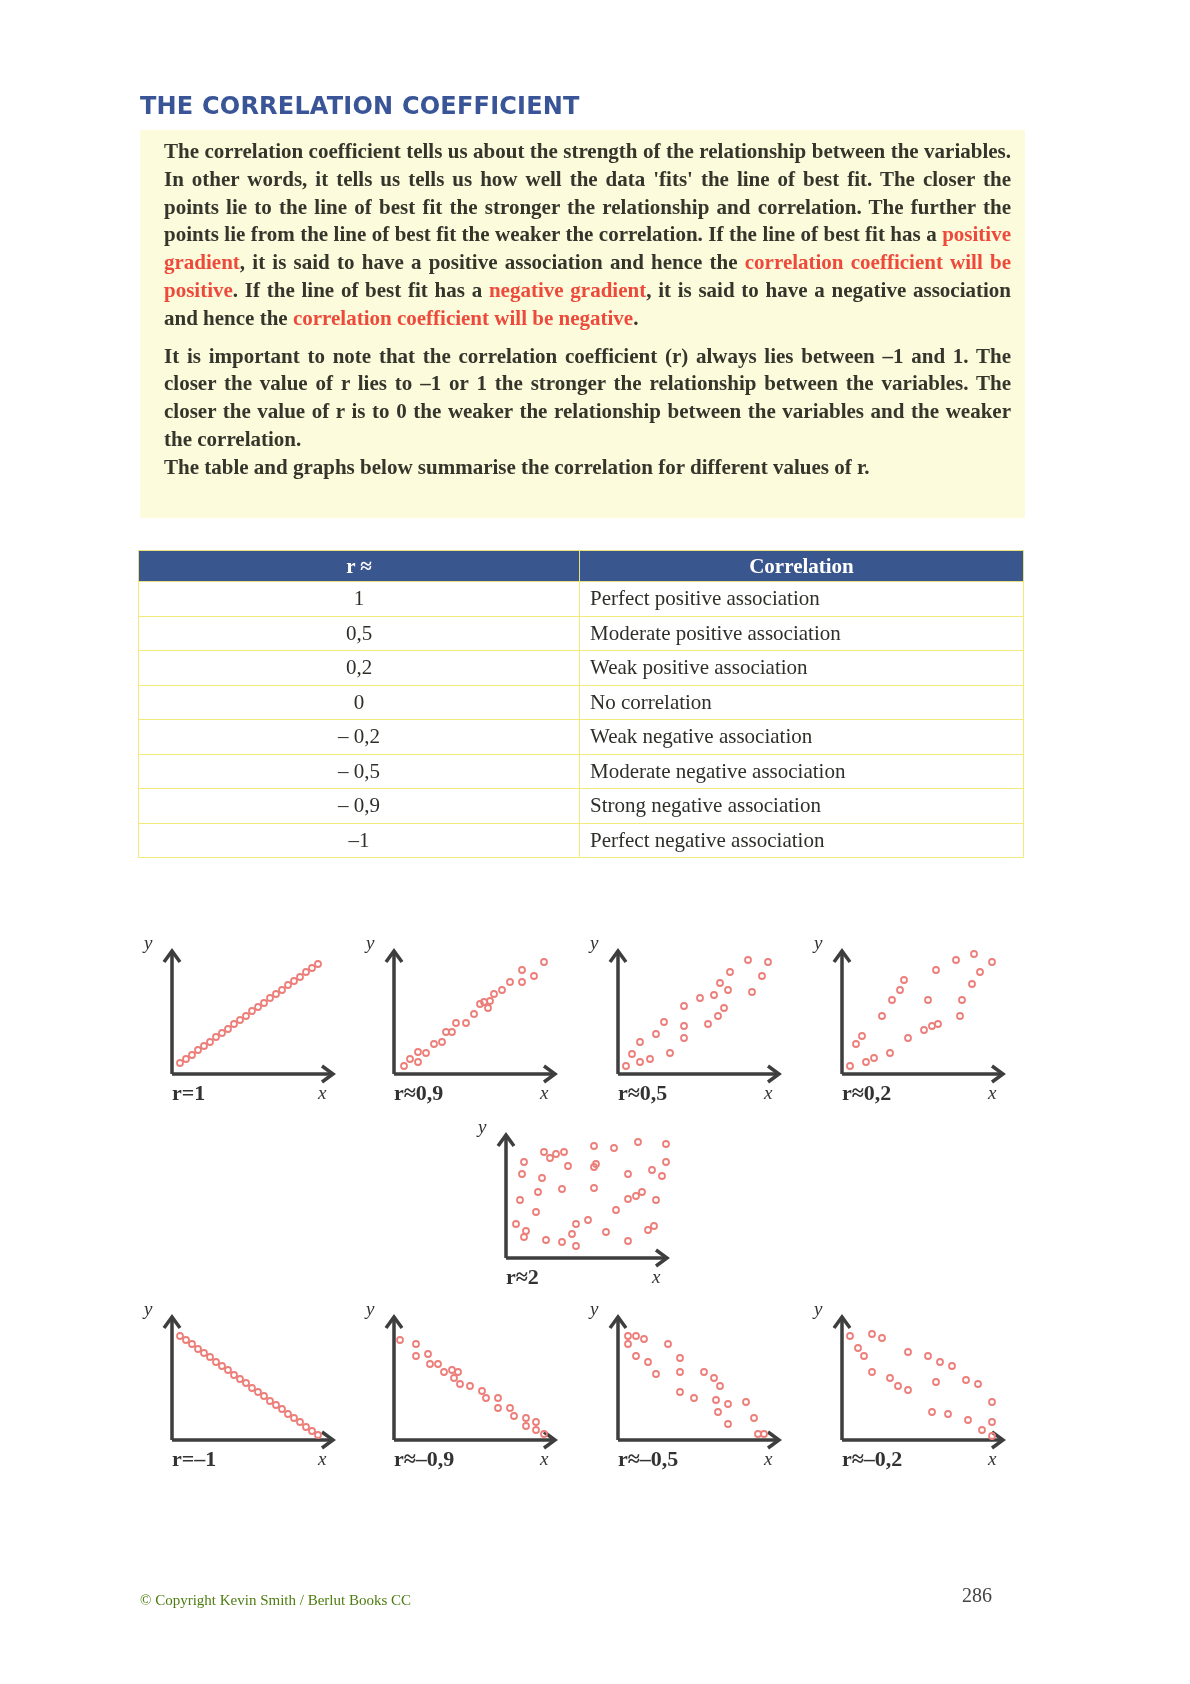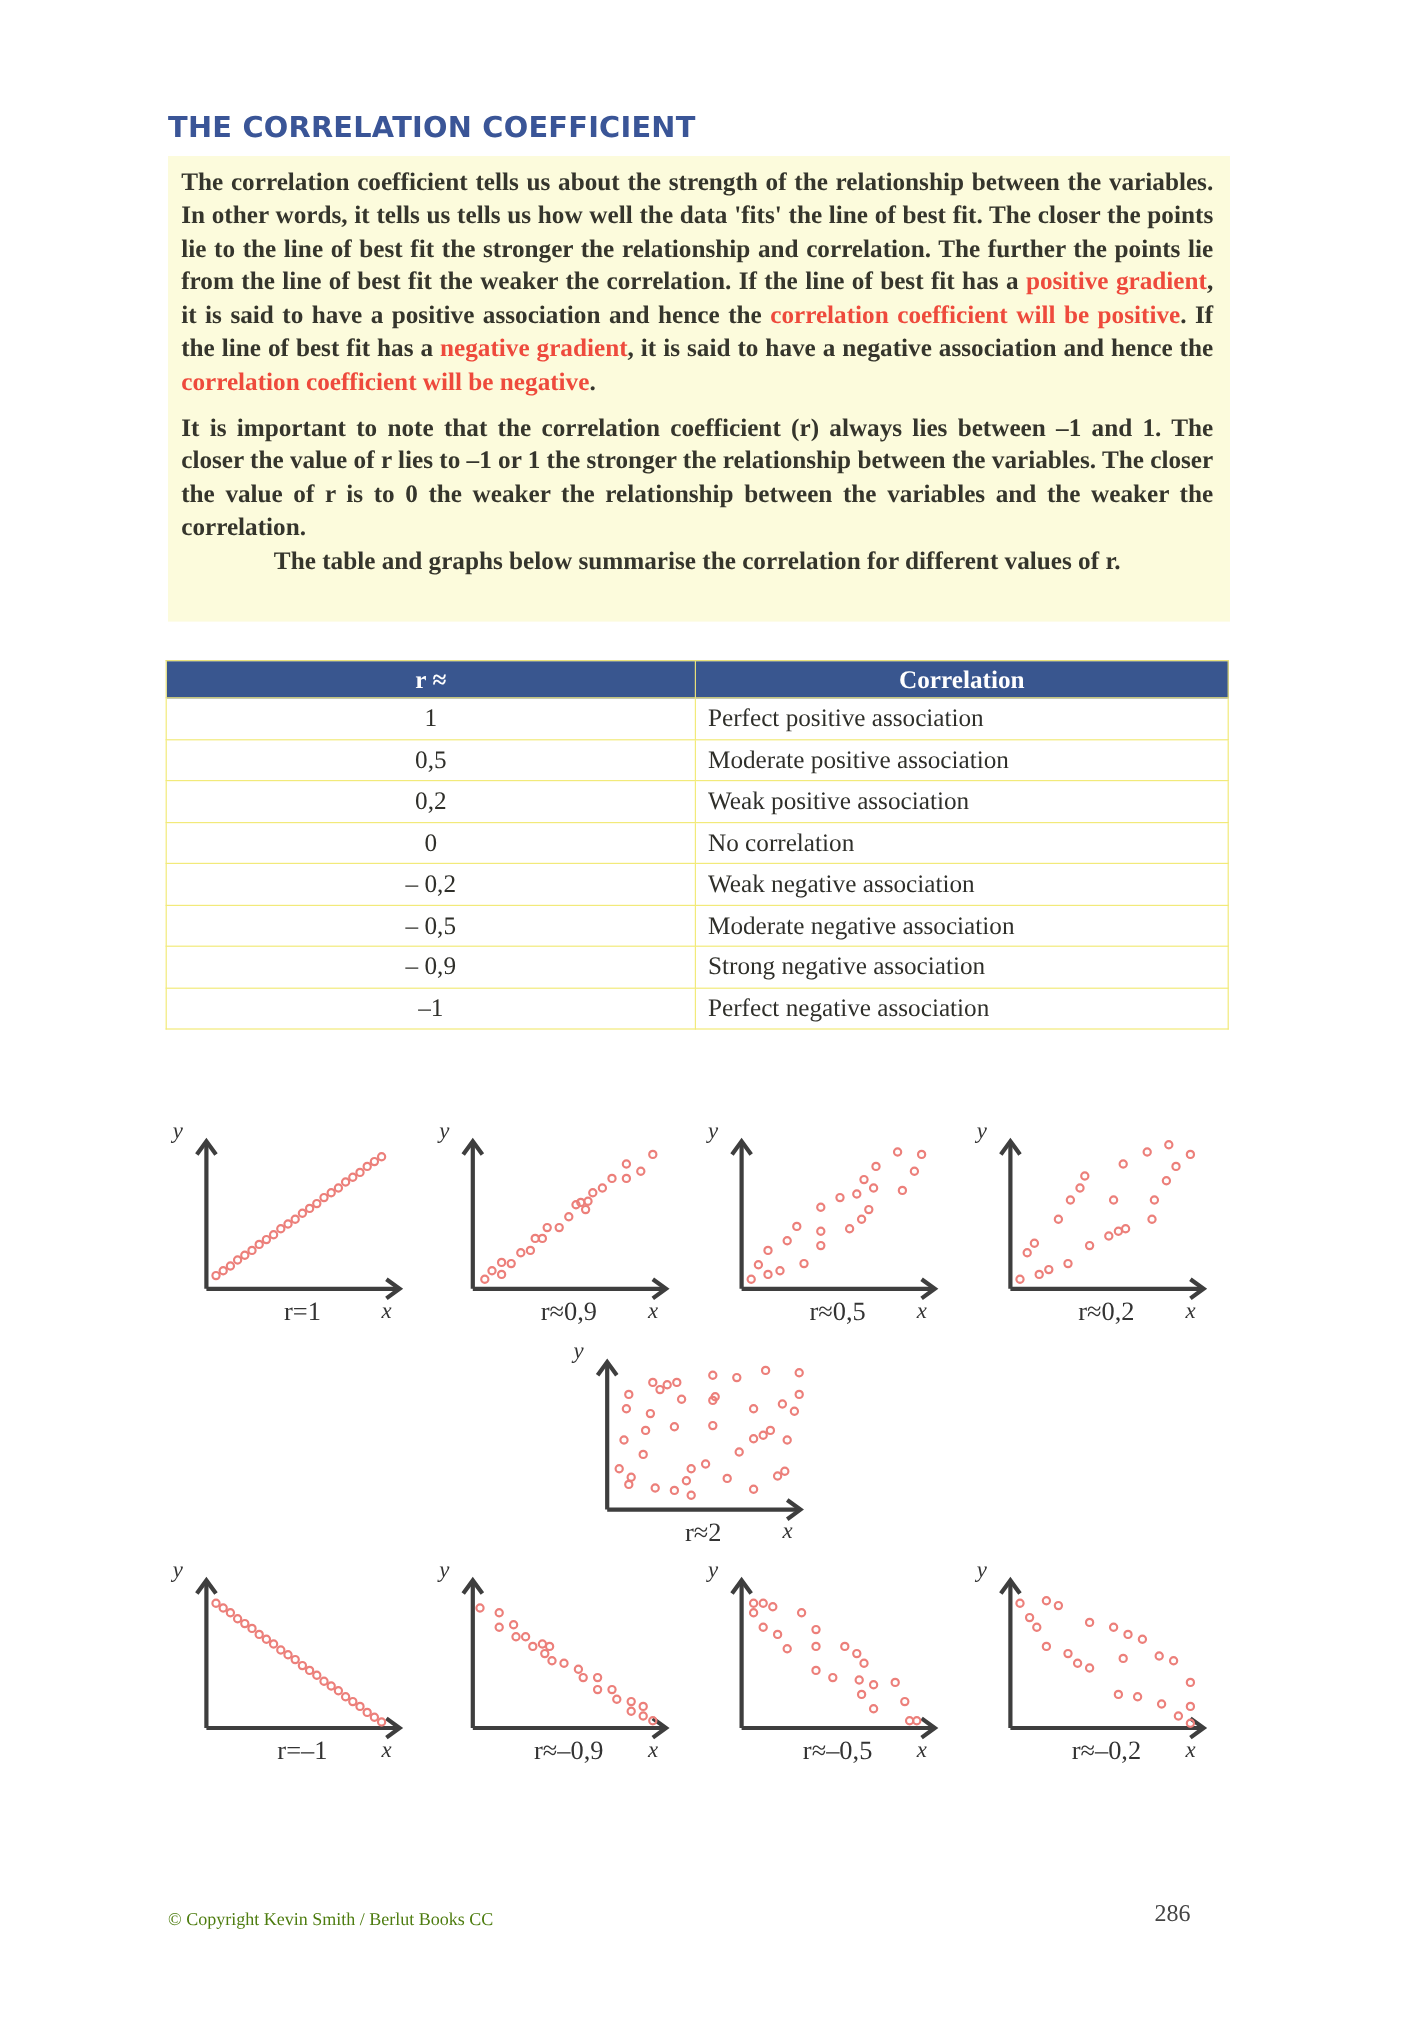--- a/index.html
+++ b/index.html
@@ -1,37 +1,37 @@
 <!DOCTYPE html>
 <html><head>
 <meta charset="utf-8">
 <style>
   html, body { margin:0; padding:0; background:#ffffff; }
   body { width:1190px; height:1684px; position:relative; overflow:hidden;
          font-family:"Liberation Serif", serif; color:#2b2b26; }
   .title { position:absolute; left:140px; top:92px; font-family:"DejaVu Sans", sans-serif;
            font-weight:bold; font-size:24px; color:#3a5597; letter-spacing:0.2px; }
   .intro { position:absolute; left:140px; top:130px; width:885px; height:388px;
-           background:#fcfbdc; box-sizing:border-box; padding:8px 14px 0 11px; }
+           background:#fcfbdc; box-sizing:border-box; padding:8px 14px 0 24px; }
   .intro p { margin:0; font-weight:bold; font-size:21px; line-height:27.8px;
              text-align:justify; color:#35352c; }
   .intro p.gap { margin-top:10px; }
-  .intro p.last { text-align:center; }
+  .intro p.last { text-align:left; }
   .red { color:#ee4a3c; }
   table.corr { position:absolute; left:138px; top:550px; width:886px; border-collapse:collapse;
                font-size:21px; }
   table.corr th { background:#39568f; color:#ffffff; font-weight:bold; height:30px; padding:0;
                   border:1px solid #e8e07a; font-size:21px; }
   table.corr td { height:33.5px; padding:0; border:1.5px solid #f2ea7a; color:#2f2f2a; }
   table.corr td.rv { text-align:center; width:440px; }
   table.corr td.cv { padding-left:10px; }
   .chart { position:absolute; width:200px; height:170px; }
   .chart svg { position:absolute; left:0; top:0; overflow:visible; }
-  .chart .clabel { position:absolute; left:30px; width:160px; top:140px; text-align:center;
-                   font-size:22px; color:#333; }
+  .chart .clabel { position:absolute; left:30px; width:160px; top:140px; 
+                   font-size:22px; color:#333;font-weight:bold; }
   .chart .ax { position:absolute; font-style:italic; font-size:19px; color:#333; }
   .chart .ax-y { left:2px; top:-8px; }
   .chart .ax-x { left:176px; top:142px; }
   .footer { position:absolute; left:140px; top:1592px; font-size:15px; color:#4d7c0f; }
   .pagenum { position:absolute; left:962px; top:1584px; font-size:20px; color:#444; }
 </style>
 </head>
 <body>
 
 <div class="title">THE CORRELATION COEFFICIENT</div>

